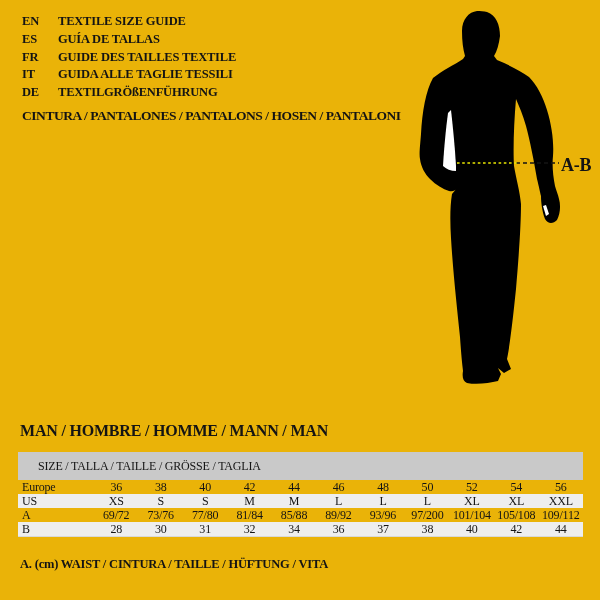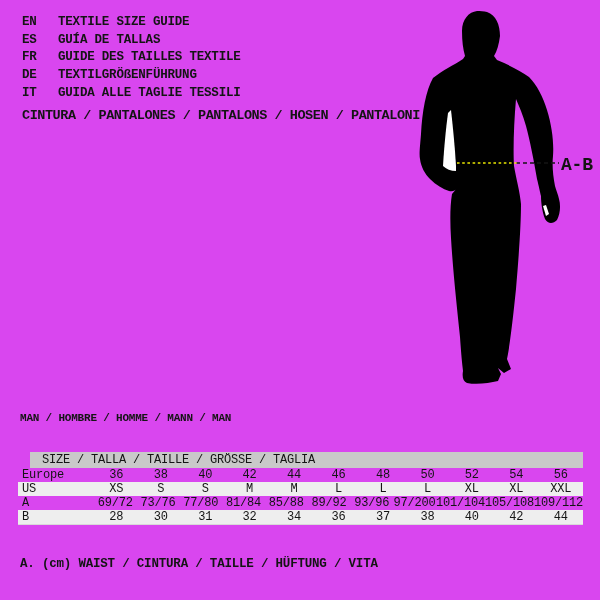--- a/index.html
+++ b/index.html
@@ -1,21 +1,21 @@
 <!DOCTYPE html>
 <html><head>
 <meta charset="utf-8">
 <style>
   html, body { margin: 0; padding: 0; background: #ffffff; }
   .page {
     position: relative;
     width: 600px;
     height: 600px;
-    background: #d946ef;
-    font-family: Liberation Mono, monospace;
+    background: #eab308;
+    font-family: Liberation Serif, serif;
     color: #141414;
     overflow: hidden;
   }
   
   .lang-block { position: absolute; left: 22px; top: 13px; }
   .lang-row {
     display: flex;
     height: 17.7px;
     align-items: center;
     font-weight: 700;
@@ -30,35 +30,34 @@
     white-space: nowrap;
   }
   
   .figure { position: absolute; left: 400px; top: 0; }
   .ab-label {
     position: absolute; left: 561px; top: 155px;
     font-size: 18px; font-weight: 600; letter-spacing: -0.2px; text-align: center;
   }
   
   .gender-title {
-    position: absolute; left: 20px; top: 412px;
-    font-weight: 700; font-size: 11px; letter-spacing: -0.2px;
+    position: absolute; left: 20px; top: 422px;
+    font-weight: 700; font-size: 16px; letter-spacing: -0.2px;
     white-space: nowrap;
   }
   
   .size-table {
     position: absolute; left: 18px; top: 452px; width: 565px;
     font-size: 12px; letter-spacing: -0.2px;
     border-bottom: 1px solid #d9d9d9;
   }
   .thead {
-    height: 16px; background: #c9c9c9;
-    display: flex; align-items: center; padding-left: 12px;
-    white-space: nowrap;
-    margin-left: 12px;
+    height: 28px; background: #c9c9c9;
+    display: flex; align-items: center; padding-left: 20px;
+    white-space: nowrap;
   }
   .trow { height: 14px; display: flex; align-items: center; }
   .trow:nth-child(even) { background: #eeeeee; }
   .tlabel { width: 72px; flex: 0 0 72px; padding-left: 4px; }
   .tcell { flex: 1; text-align: center; white-space: nowrap; }
   
   .notes {
     position: absolute; left: 20px; top: 556px;
     font-weight: 700; font-size: 12.5px; letter-spacing: -0.2px;
     line-height: 17.5px; white-space: nowrap;
@@ -76,26 +75,26 @@
     </div>
     <div class="lang-row">
       <span class="lang-code">ES</span>
       <span class="lang-label">GUÍA DE TALLAS</span>
     </div>
     <div class="lang-row">
       <span class="lang-code">FR</span>
       <span class="lang-label">GUIDE DES TAILLES TEXTILE</span>
     </div>
     <div class="lang-row">
+      <span class="lang-code">IT</span>
+      <span class="lang-label">GUIDA ALLE TAGLIE TESSILI</span>
+    </div>
+    <div class="lang-row">
       <span class="lang-code">DE</span>
       <span class="lang-label">TEXTILGRÖßENFÜHRUNG</span>
-    </div>
-    <div class="lang-row">
-      <span class="lang-code">IT</span>
-      <span class="lang-label">GUIDA ALLE TAGLIE TESSILI</span>
     </div>
   </div>
 
   <div class="category-title">CINTURA / PANTALONES / PANTALONS / HOSEN / PANTALONI</div>
 
   <svg class="figure" width="200" height="400" viewBox="400 0 200 400" aria-hidden="true">
     <path fill="#000000" d="
       M 477 11
       C 469 12 462 19 462 31
       C 462 41 463 49 465 56

